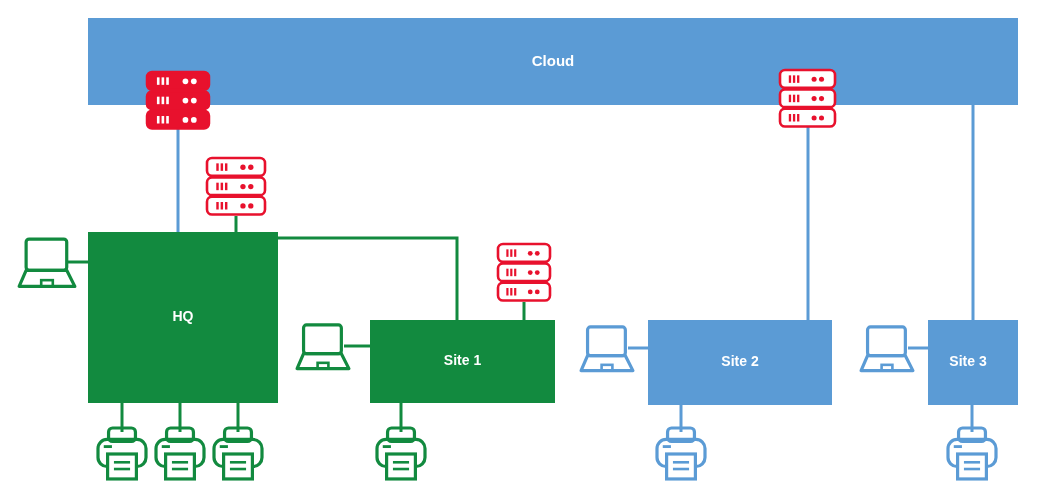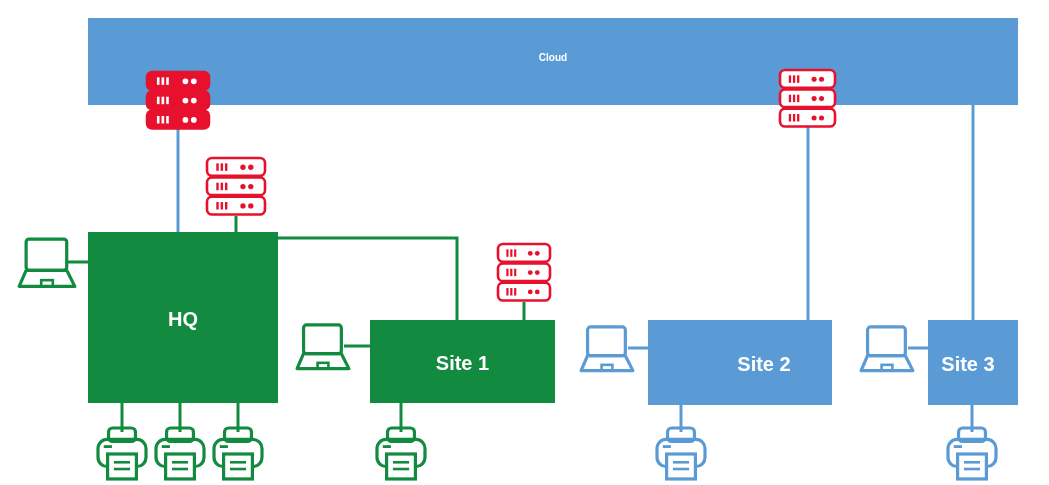--- a/index.html
+++ b/index.html
@@ -8,26 +8,26 @@
     background:#ffffff;
     font-family:"Liberation Sans", sans-serif;
     overflow:hidden;
   }
   #stage{position:relative;width:1049px;height:485px;}
   #stage svg{position:absolute;top:0;left:0;}
   .node-label{
     position:absolute;
     color:#ffffff;
     font-weight:bold;
-    font-size:20px;
+    font-size:14px;
     text-align:center;
     pointer-events:none;
     white-space:nowrap;
   }
-  .cloud-label{font-size:10px;}
+  .cloud-label{font-size:15px;}
 </style>
 </head>
 <body>
 
 <div id="stage">
 
   <svg id="diagram-svg" width="1049" height="485" xmlns="http://www.w3.org/2000/svg">
       <g>
         <polyline points="178,105 178,130" fill="none" stroke="#5B9BD5" stroke-width="3" stroke-linecap="butt" stroke-linejoin="miter"></polyline>
         <polyline points="178,130 178,232" fill="none" stroke="#5B9BD5" stroke-width="3" stroke-linecap="butt" stroke-linejoin="miter"></polyline>
@@ -202,17 +202,17 @@
         <rect x="957.6" y="454" width="28.799999999999997" height="24.96" fill="#ffffff" stroke="#5B9BD5" stroke-width="3.2"></rect>
         <rect x="963.936" y="460.9888" width="16.128" height="2.6" fill="#5B9BD5"></rect>
         <rect x="963.936" y="467.728" width="16.128" height="2.6" fill="#5B9BD5"></rect>
       </g>
     </svg>
 
   <div id="labels-layer">
       <div class="node-label cloud-label" style="left: 88px; top: 51.5px; width: 930px;">Cloud</div>
       <div class="node-label" style="left: 88px; top: 307.5px; width: 190px;">HQ</div>
       <div class="node-label" style="left: 370px; top: 351.5px; width: 185px; text-align: center;">Site 1</div>
-      <div class="node-label" style="left: 648px; top: 352.5px; width: 184px; padding-left: 24px;">Site 2</div>
+      <div class="node-label" style="left: 648px; top: 352.5px; width: 184px;">Site 2</div>
       <div class="node-label" style="left: 911px; top: 352.5px; width: 114px;">Site 3</div>
     </div>
 
 </div>
 
 </body></html>

